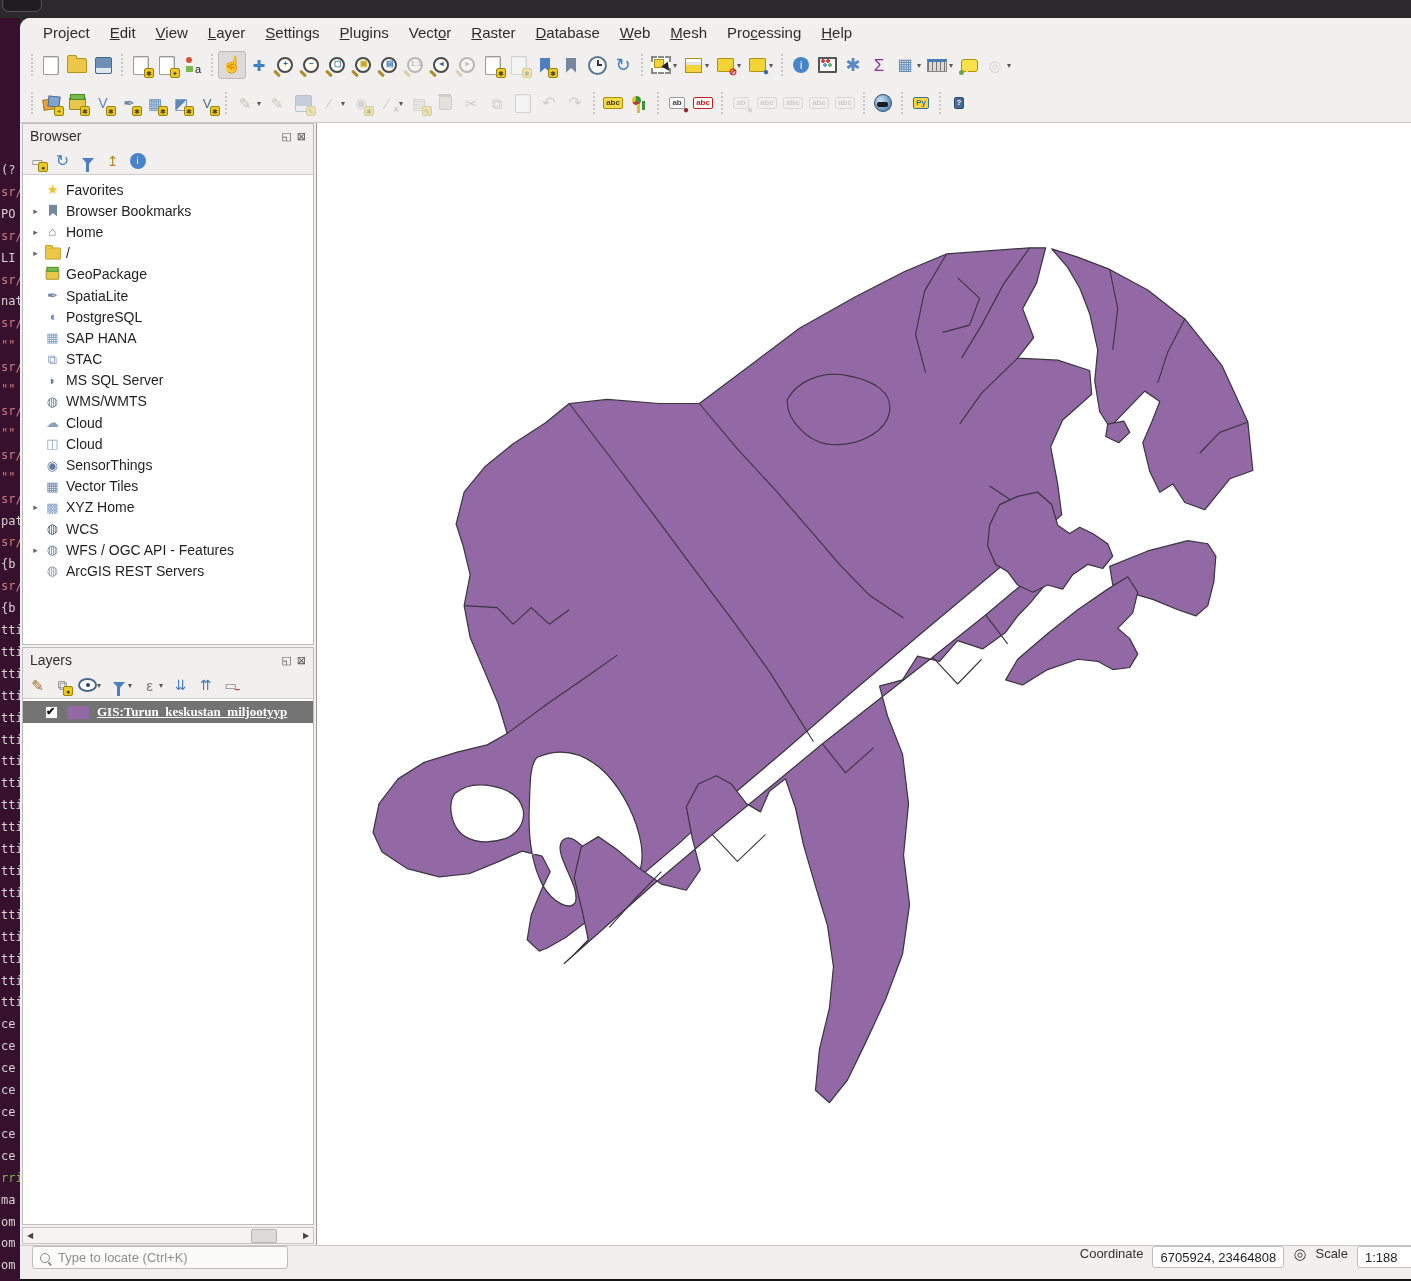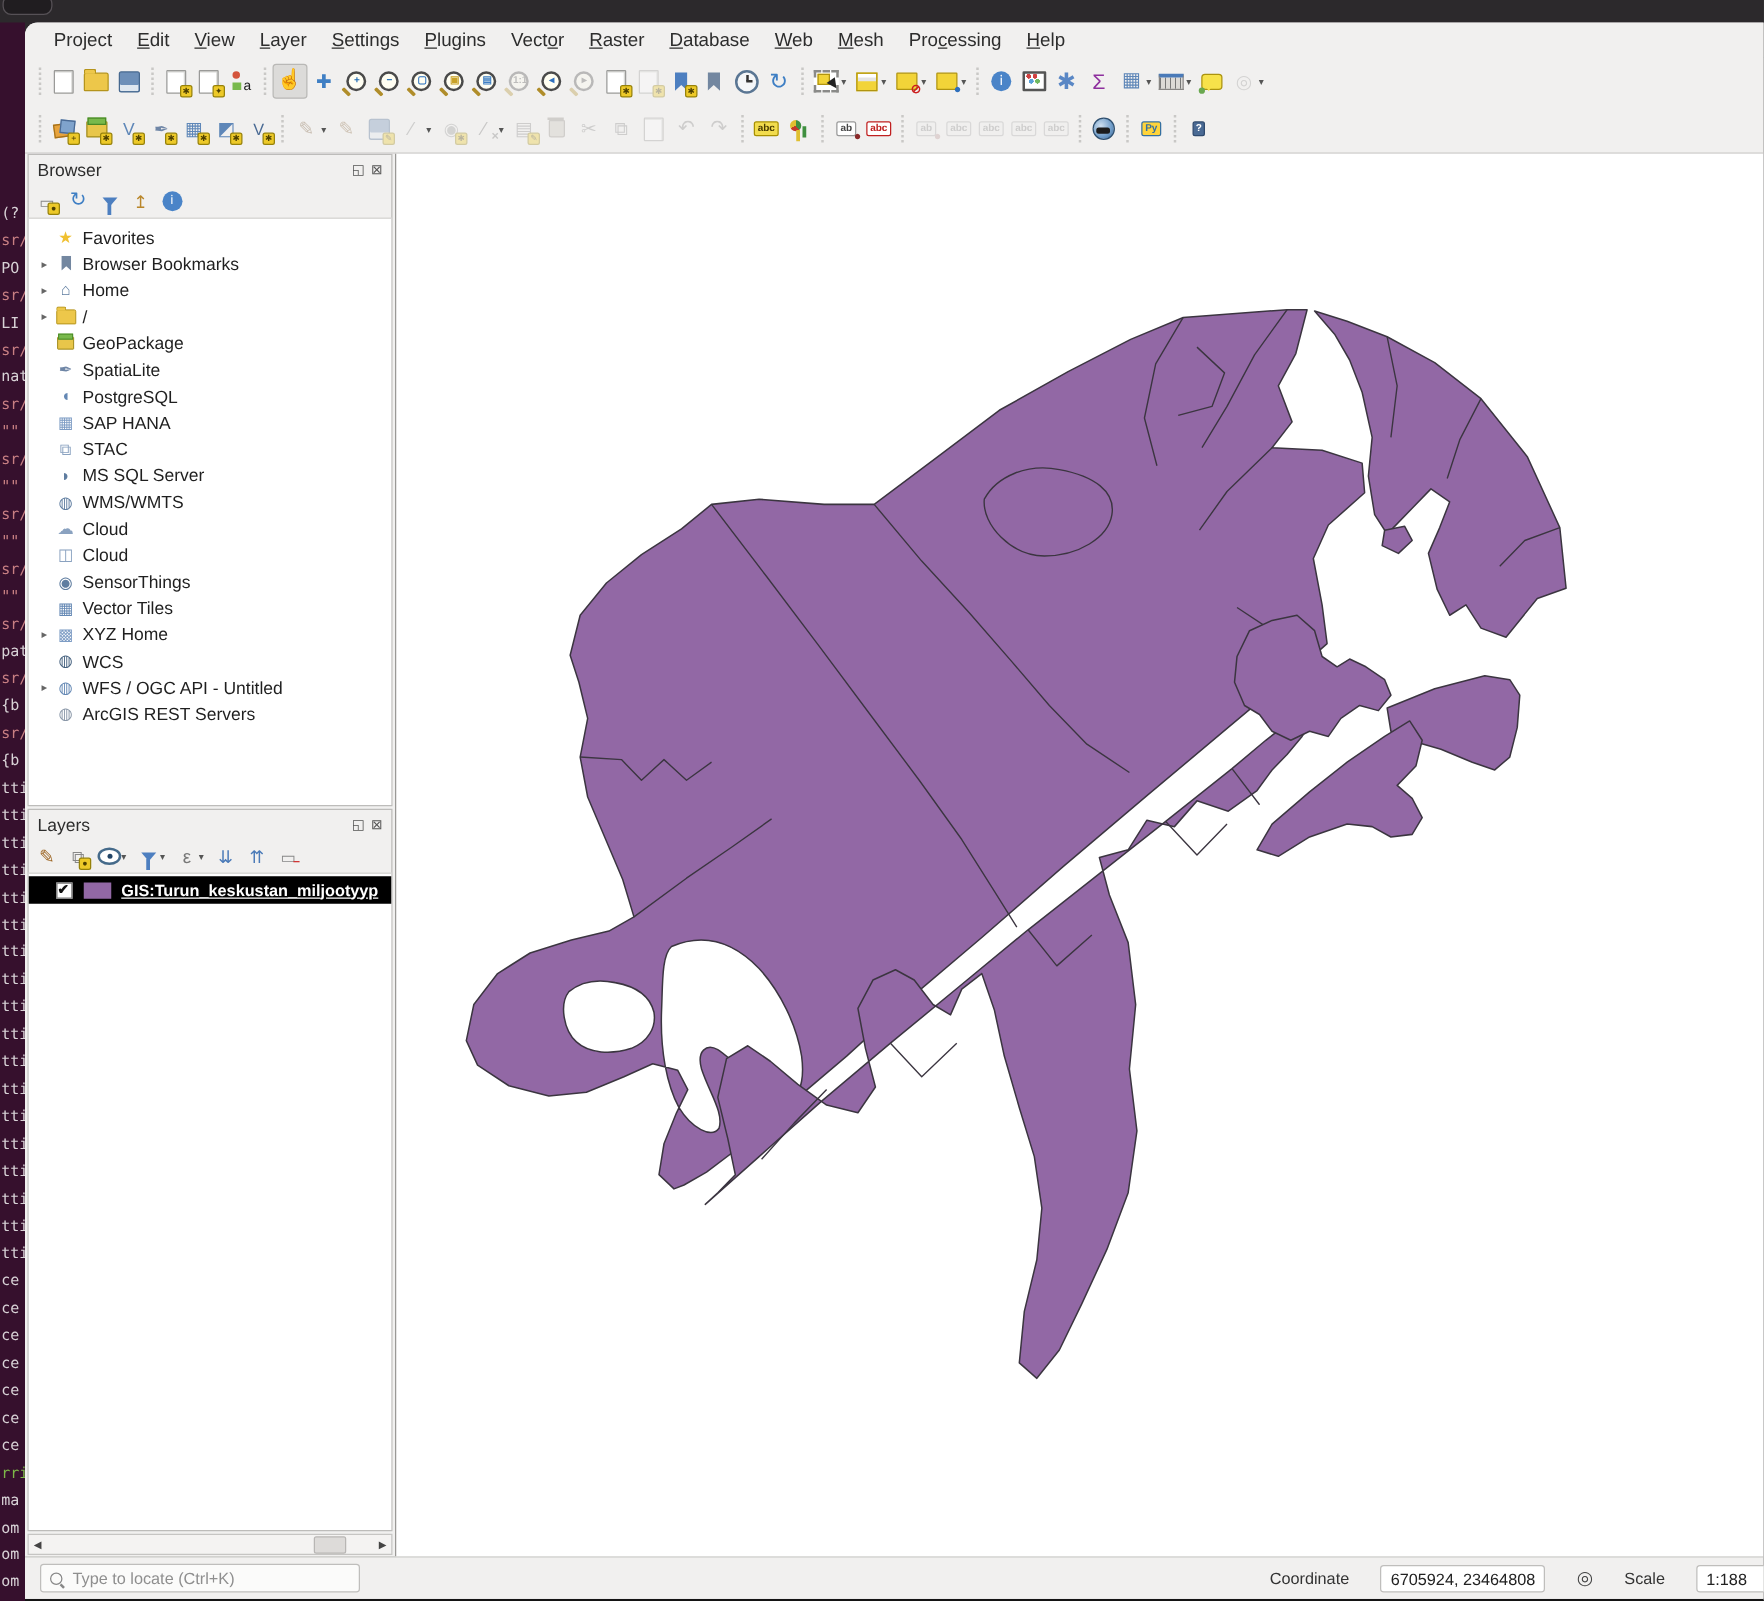--- a/index.html
+++ b/index.html
@@ -128,22 +128,22 @@
   .hscroll{height:17px;flex:none;margin:2px 0 1px 0;border:1px solid #c6c5c3;background:#f4f3f2;
     display:flex;align-items:center;box-sizing:border-box}
   .hs-btn{width:14px;flex:none;text-align:center;font-size:8px;color:#444;line-height:1}
   .hs-track{flex:1;position:relative;height:100%}
   .hs-thumb{position:absolute;right:22px;top:1px;width:24px;height:12px;background:#dddbd9;
     border:1px solid #b8b6b4;border-radius:2px}
   .map{flex:1;background:#fff;border-left:1px solid #9a9996;position:relative;min-width:0}
   .map svg{position:absolute;left:0;top:0;width:100%;height:100%}
   .poly{fill:var(--map-fill);stroke:var(--map-stroke);stroke-width:1.2;stroke-linejoin:round}
   .iline{fill:none;stroke:var(--map-stroke);stroke-width:1.1;stroke-linejoin:round}
-  .statusbar{height:33px;flex:none;display:flex;align-items:center;background:#f1f0ef;
-    border-top:1px solid #c8c7c5;padding:0 12px;gap:25px;font-size:13px;color:#333}
+  .statusbar{height:33px;flex:none;display:flex;align-items:flex-start;background:#f1f0ef;
+    border-top:1px solid #c8c7c5;padding:0 12px;gap:9px;font-size:13px;color:#333}
   .locator{width:256px;height:23px;border:1px solid #bfbebc;border-radius:3px;background:#fbfbfa;
     display:flex;align-items:center;padding:0 7px;gap:6px;flex:none;box-sizing:border-box}
   .locator input{border:none;outline:none;background:transparent;font-size:13px;color:#444;
     width:100%;font-family:"Liberation Sans",sans-serif}
   .locator input::placeholder{color:#8f8f8f}
   .loc-mag{width:8px;height:8px;border:1.5px solid #888;border-radius:50%;position:relative;flex:none}
   .loc-mag::after{content:"";position:absolute;right:-3px;bottom:-3px;width:4px;height:1.5px;
     background:#888;transform:rotate(45deg)}
   .spacer{flex:1}
   .sb-label{white-space:nowrap}
@@ -623,21 +623,21 @@
               <span class="tree-label">XYZ Home</span>
             </div>
             <div class="tree-row">
               <span class="tree-arrow"></span>
               <span class="tree-ic" style="color: rgb(68, 96, 126);">◍</span>
               <span class="tree-label">WCS</span>
             </div>
             <div class="tree-row">
               <span class="tree-arrow">▸</span>
               <span class="tree-ic" style="color: rgb(100, 136, 180);">◍</span>
-              <span class="tree-label">WFS / OGC API - Untitled</span>
+              <span class="tree-label">WFS / OGC API - Features</span>
             </div>
             <div class="tree-row">
               <span class="tree-arrow"></span>
               <span class="tree-ic" style="color: rgb(138, 151, 168);">◍</span>
               <span class="tree-label">ArcGIS REST Servers</span>
             </div>
           </div>
       </div>
 
       <div class="panel layers-panel">
@@ -679,21 +679,21 @@
             </div>
             <div class="tb">
               <span class="g" style="color:#4a7ab8;font-size:14px;">⇈</span>
             </div>
             <div class="tb">
               <span class="g" style="color:#888;font-size:13px;">▭</span>
               <span class="ov" style="color:#d03030">–</span>
             </div>
           </div>
         <div class="layers-list">
-          <div class="layer-row" id="layer-row" style="background: #000000;">
+          <div class="layer-row" id="layer-row" style="background: #737373; font-family: Liberation Serif, serif;">
             <span class="cb"></span>
             <span class="swatch" id="layer-swatch" style="background: rgb(146, 104, 165);"></span>
             <span class="layer-label">GIS:Turun_keskustan_miljootyyp</span>
           </div>
         </div>
       </div>
 
       <div class="hscroll">
         <span class="hs-btn">◀</span>
         <span class="hs-track">

